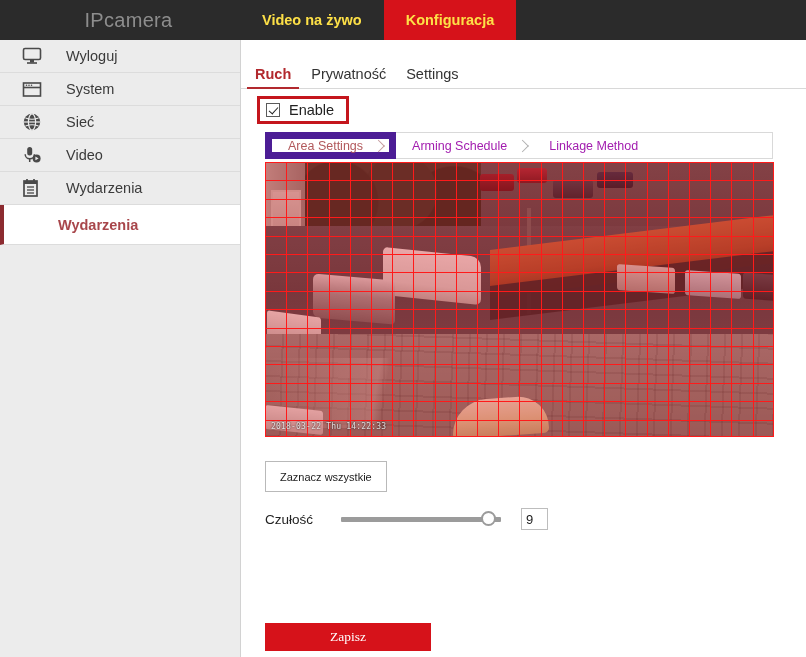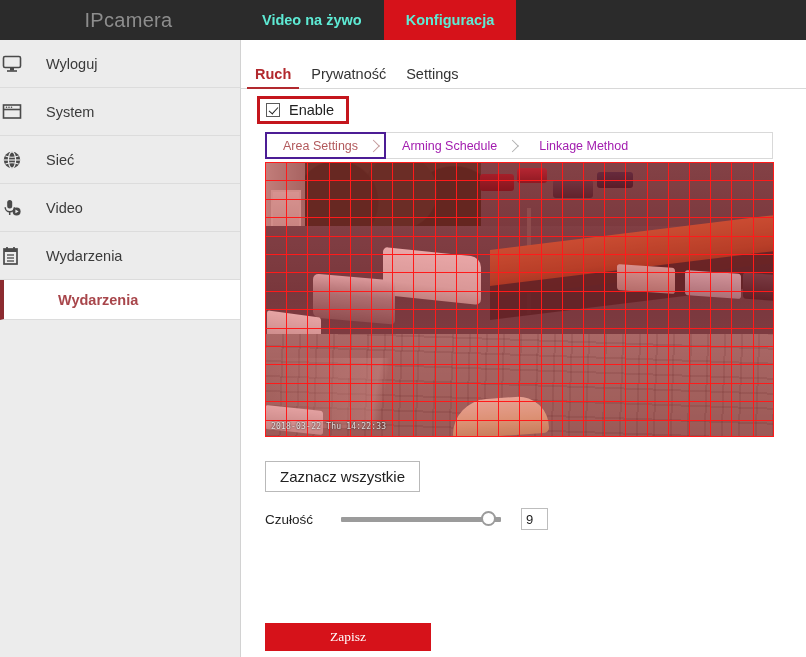--- a/index.html
+++ b/index.html
@@ -24,39 +24,39 @@
     display: flex; align-items: center; justify-content: center;
     color: #8d8d8d;
     font-size: 20px;
     letter-spacing: .3px;
     padding-left: 17px;
   }
   .topnav { display: flex; align-items: stretch; }
   .topnav-item {
     display: flex; align-items: center; justify-content: center;
     padding: 8px 22px;
-    color: #5eead4;
+    color: #fde047;
     font-size: 14.5px;
     font-weight: bold;
     cursor: pointer;
     white-space: nowrap;
   }
   .topnav-item.active { background: #d6121a; }
 
   
   .sidebar {
     position: absolute; top: 40px; left: 0;
     width: 241px; height: 617px;
     background: #ececec;
     border-right: 1px solid #d2d2d2;
   }
   .side-item {
-    height: 48px;
+    height: 33px;
     display: flex; align-items: center;
-    padding-left: 2px;
+    padding-left: 22px;
     border-bottom: 1px solid #dcdcdc;
     cursor: pointer;
   }
   .side-icon {
     width: 30px; height: 26px;
     display: flex; align-items: center; justify-content: flex-start;
     color: #4a4a4a;
     flex: 0 0 30px;
   }
   .side-label {
@@ -157,21 +157,21 @@
     position: relative;
     display: flex; align-items: center;
     padding: 0 26px 0 16px;
     font-size: 12.5px;
     color: #a21caf;
     cursor: pointer;
     white-space: nowrap;
   }
   .subtab.active {
     color: #b2595c;
-    border: 2px solid #4c1d95;
+    border: 7px solid #4c1d95;
     margin: -1px 0 -1px -1px;
   }
   .subtab .chev {
     position: absolute;
     right: 6px; top: 50%;
     width: 9px; height: 9px;
     border: solid #b0b0b0;
     border-width: 1.3px 1.3px 0 0;
     transform: translateY(-50%) rotate(45deg);
   }
@@ -318,21 +318,21 @@
     white-space: nowrap;
   }
 
   
   .btnrow { position: absolute; left: 24px; top: 405px; display: flex; gap: 14px; }
   .btn-plain {
     height: 31px;
     padding: 0 14px;
     border: 1px solid #b9b9b9;
     background: #ffffff;
-    font-size: 15px;
+    font-size: 11px;
     color: #222;
     font-family: "Liberation Sans", sans-serif;
     cursor: pointer;
     white-space: nowrap;
   }
 
   .sensrow {
     position: absolute; left: 24px; top: 452px;
     display: flex; align-items: center;
     width: 420px;

